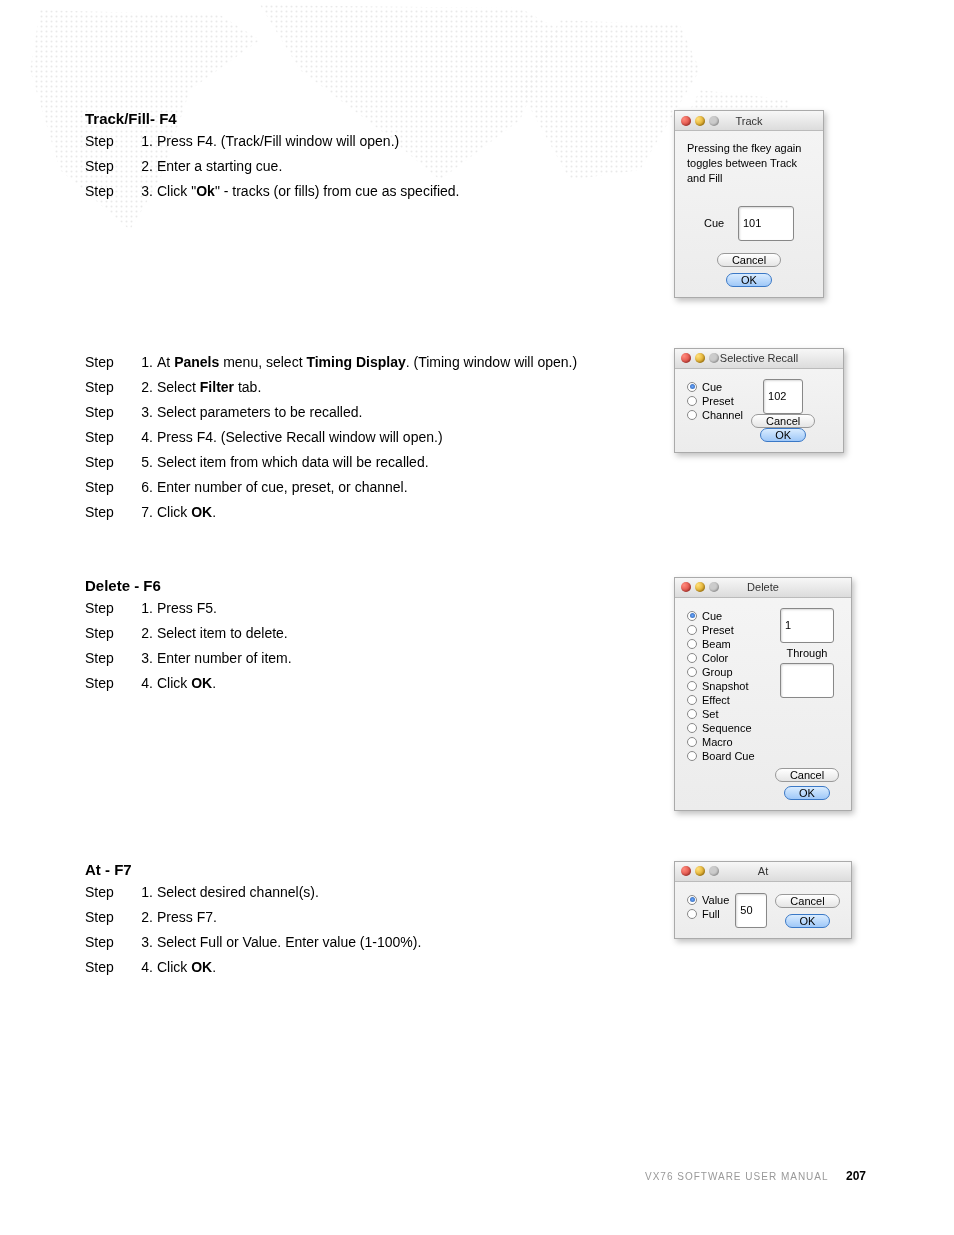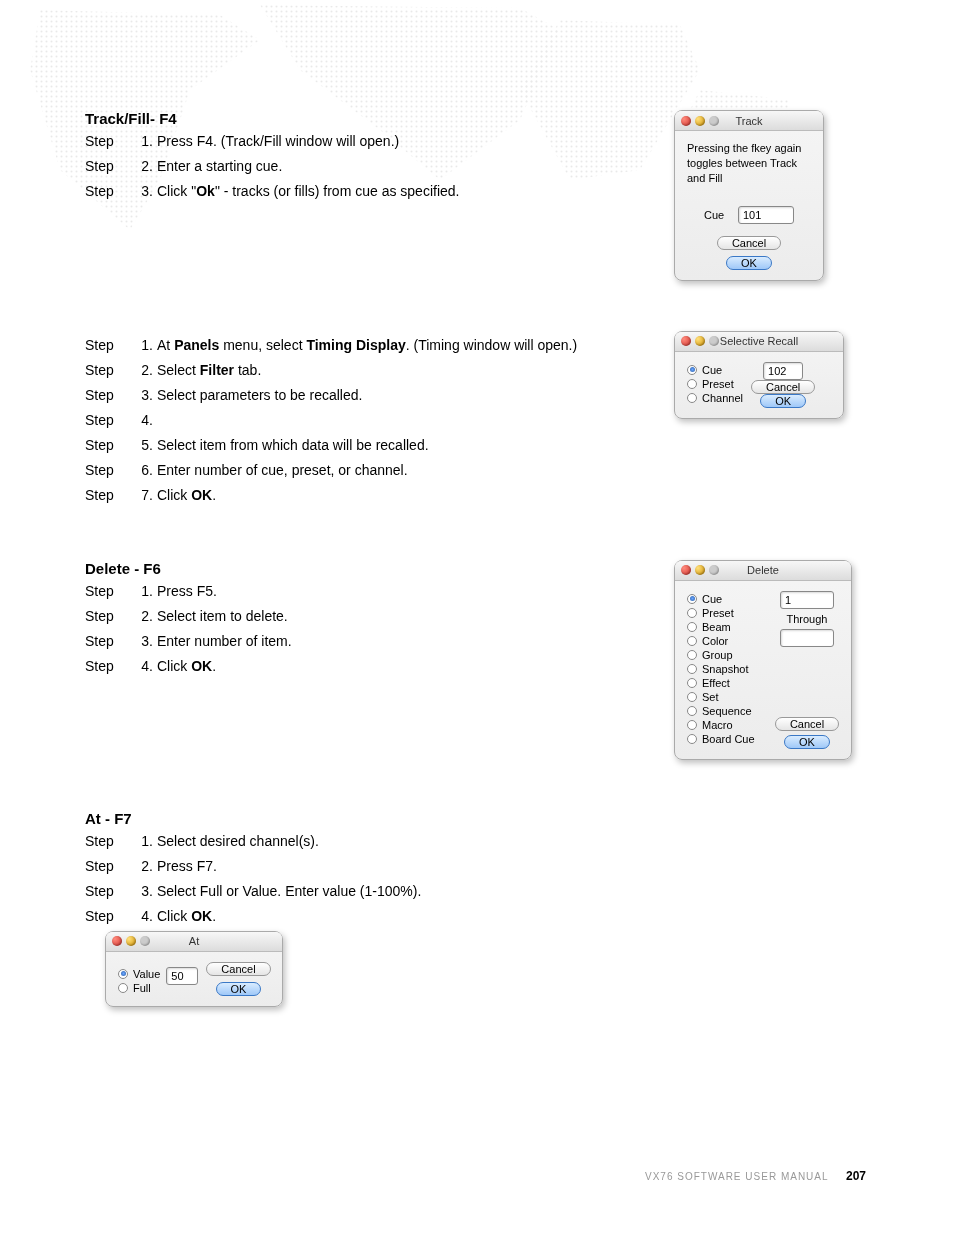--- a/index.html
+++ b/index.html
@@ -9,32 +9,32 @@
   .content { position:relative; z-index:1; padding:110px 80px 0 85px; }
   .section { margin-bottom:50px; display:flex; align-items:flex-start; }
   .textcol { flex:1; }
   .dlgcol { width:200px; margin-left:20px; }
   .hd { font-weight:bold; margin-bottom:4px; font-size:15px; }
   .step { display:flex; margin:4px 0; line-height:1.5; }
   .steplbl { width:42px; }
   .stepnum { width:30px; text-align:right; padding-right:4px; }
   .steptxt { flex:1; }
   .steptxt b { font-weight:bold; }
-  .dlg { border:1px solid #aaa; border-radius:8px; background:linear-gradient(#f5f5f5,#ececec); box-shadow:2px 3px 6px rgba(0,0,0,0.25); font-family:"Lucida Grande",Helvetica,sans-serif; font-size:11px; }
+  .dlg { border:1px solid #aaa; border-radius:0; background:linear-gradient(#f5f5f5,#ececec); box-shadow:2px 3px 6px rgba(0,0,0,0.25); font-family:"Lucida Grande",Helvetica,sans-serif; font-size:11px; }
   .tb { height:20px; border-bottom:1px solid #bbb; display:flex; align-items:center; padding:0 6px; background:linear-gradient(#f7f7f7,#dcdcdc); border-radius:6px 6px 0 0; }
   .tlight { width:10px; height:10px; border-radius:50%; margin-right:4px; box-shadow:inset -1px -1px 2px rgba(0,0,0,0.3); }
   .r { background:radial-gradient(circle at 30% 30%,#ff8b7d,#d0302a); }
   .y { background:radial-gradient(circle at 30% 30%,#ffe07b,#d09000); }
   .g { background:#ccc; }
   .tb .ttl { flex:1; text-align:center; font-size:11px; color:#333; margin-left:-42px; }
   .dbody { padding:10px 12px; }
   .msg { font-size:11px; line-height:1.35; margin-bottom:16px; }
   .row { display:flex; align-items:center; margin:4px 0; }
   .lbl { font-size:11px; }
-  .inp { border:1px solid #888; border-radius:3px; padding:1px 4px; font-size:11px; height:18px; background:#fff; box-shadow:inset 1px 1px 2px rgba(0,0,0,0.15); }
+  .inp { border:1px solid #888; border-radius:3px; padding:1px 4px; font-size:11px; height:35px; background:#fff; box-shadow:inset 1px 1px 2px rgba(0,0,0,0.15); }
   .btn { display:inline-block; border:1px solid #999; border-radius:10px; padding:0 14px; font-size:11px; background:linear-gradient(#fff,#e5e5e5); text-align:center; }
   .btn.ok { border-color:#3a78c6; background:linear-gradient(#d9ecff,#9fc8f8); color:#000; }
   .btncol { display:flex; flex-direction:column; align-items:center; gap:6px; }
   .radio { display:flex; align-items:center; margin:2px 0; }
   .rad { width:10px; height:10px; border:1px solid #888; border-radius:50%; margin-right:5px; display:inline-flex; align-items:center; justify-content:center; background:#fff; }
   .rad.sel::after { content:""; width:5px; height:5px; border-radius:50%; background:radial-gradient(#6aa6ff,#2b5fa8); }
   .footer { position:absolute; bottom:52px; right:88px; font-size:10px; color:#999; letter-spacing:1px; }
   .pnum { color:#000; font-weight:bold; margin-left:14px; letter-spacing:0; font-size:12px; }
   .track-body { display:flex; flex-direction:column; align-items:center; }
 </style>
@@ -115,20 +115,21 @@
             <span class="steptxt">Select <b>Filter</b> tab.</span>
           </div>
           <div class="step">
             <span class="steplbl">Step</span>
             <span class="stepnum">3.</span>
             <span class="steptxt">Select parameters to be recalled.</span>
           </div>
           <div class="step">
             <span class="steplbl">Step</span>
             <span class="stepnum">4.</span>
+            <span class="steptxt">Press F4. (Selective Recall window will open.)</span>
           </div>
           <div class="step">
             <span class="steplbl">Step</span>
             <span class="stepnum">5.</span>
             <span class="steptxt">Select item from which data will be recalled.</span>
           </div>
           <div class="step">
             <span class="steplbl">Step</span>
             <span class="stepnum">6.</span>
             <span class="steptxt">Enter number of cue, preset, or channel.</span>
@@ -260,21 +261,21 @@
             <input class="inp" style="width: 54px;" value="">
             <div style="height:62px;"></div>
             <span class="btn">Cancel</span>
             <span class="btn ok">OK</span>
           </div>
         </div>
       </div>
     </div>
   </div>
 
-  <div class="section" style="margin-top:18px;flex-direction:column;">
+  <div class="section" style="margin-top:18px;">
     <div class="textcol">
       <div class="hd">At - F7</div>
       <div>
           <div class="step">
             <span class="steplbl">Step</span>
             <span class="stepnum">1.</span>
             <span class="steptxt">Select desired channel(s).</span>
           </div>
           <div class="step">
             <span class="steplbl">Step</span>

